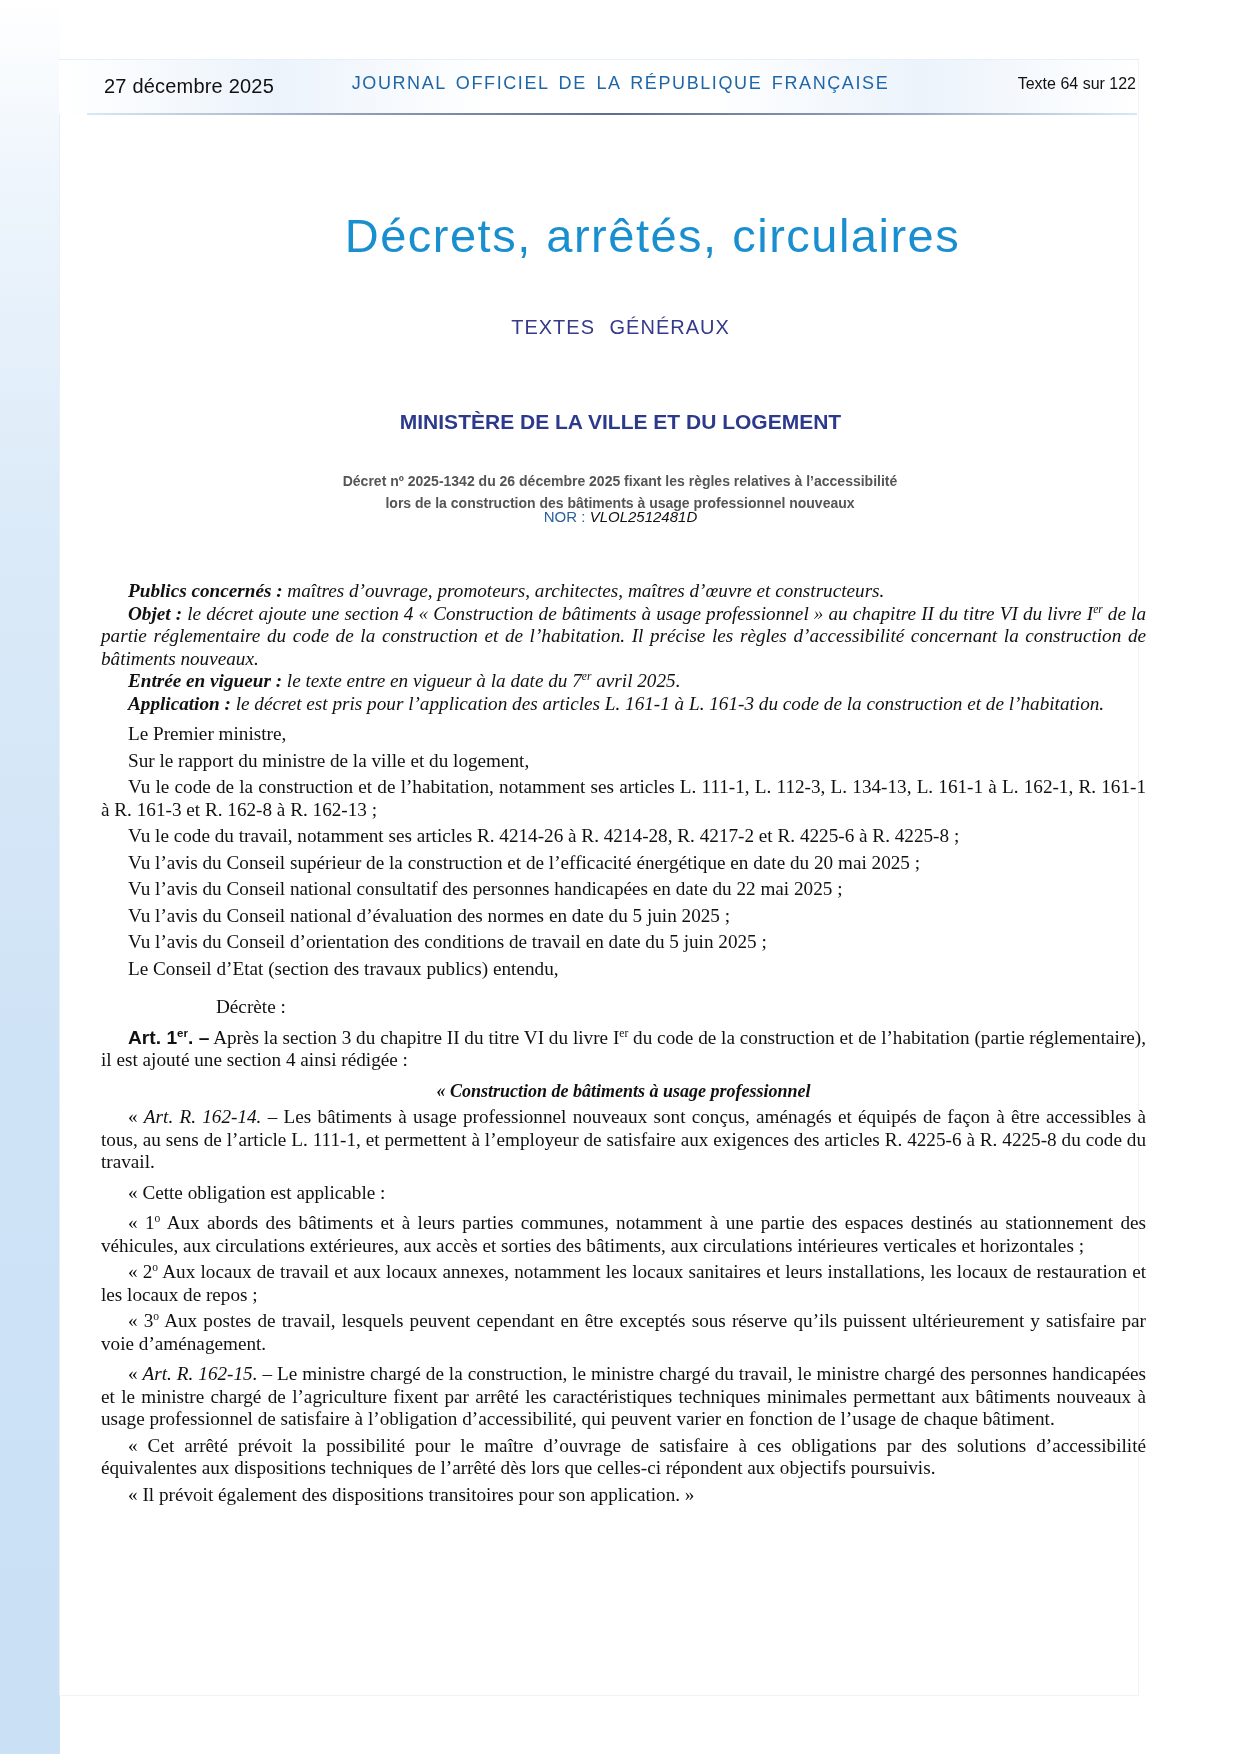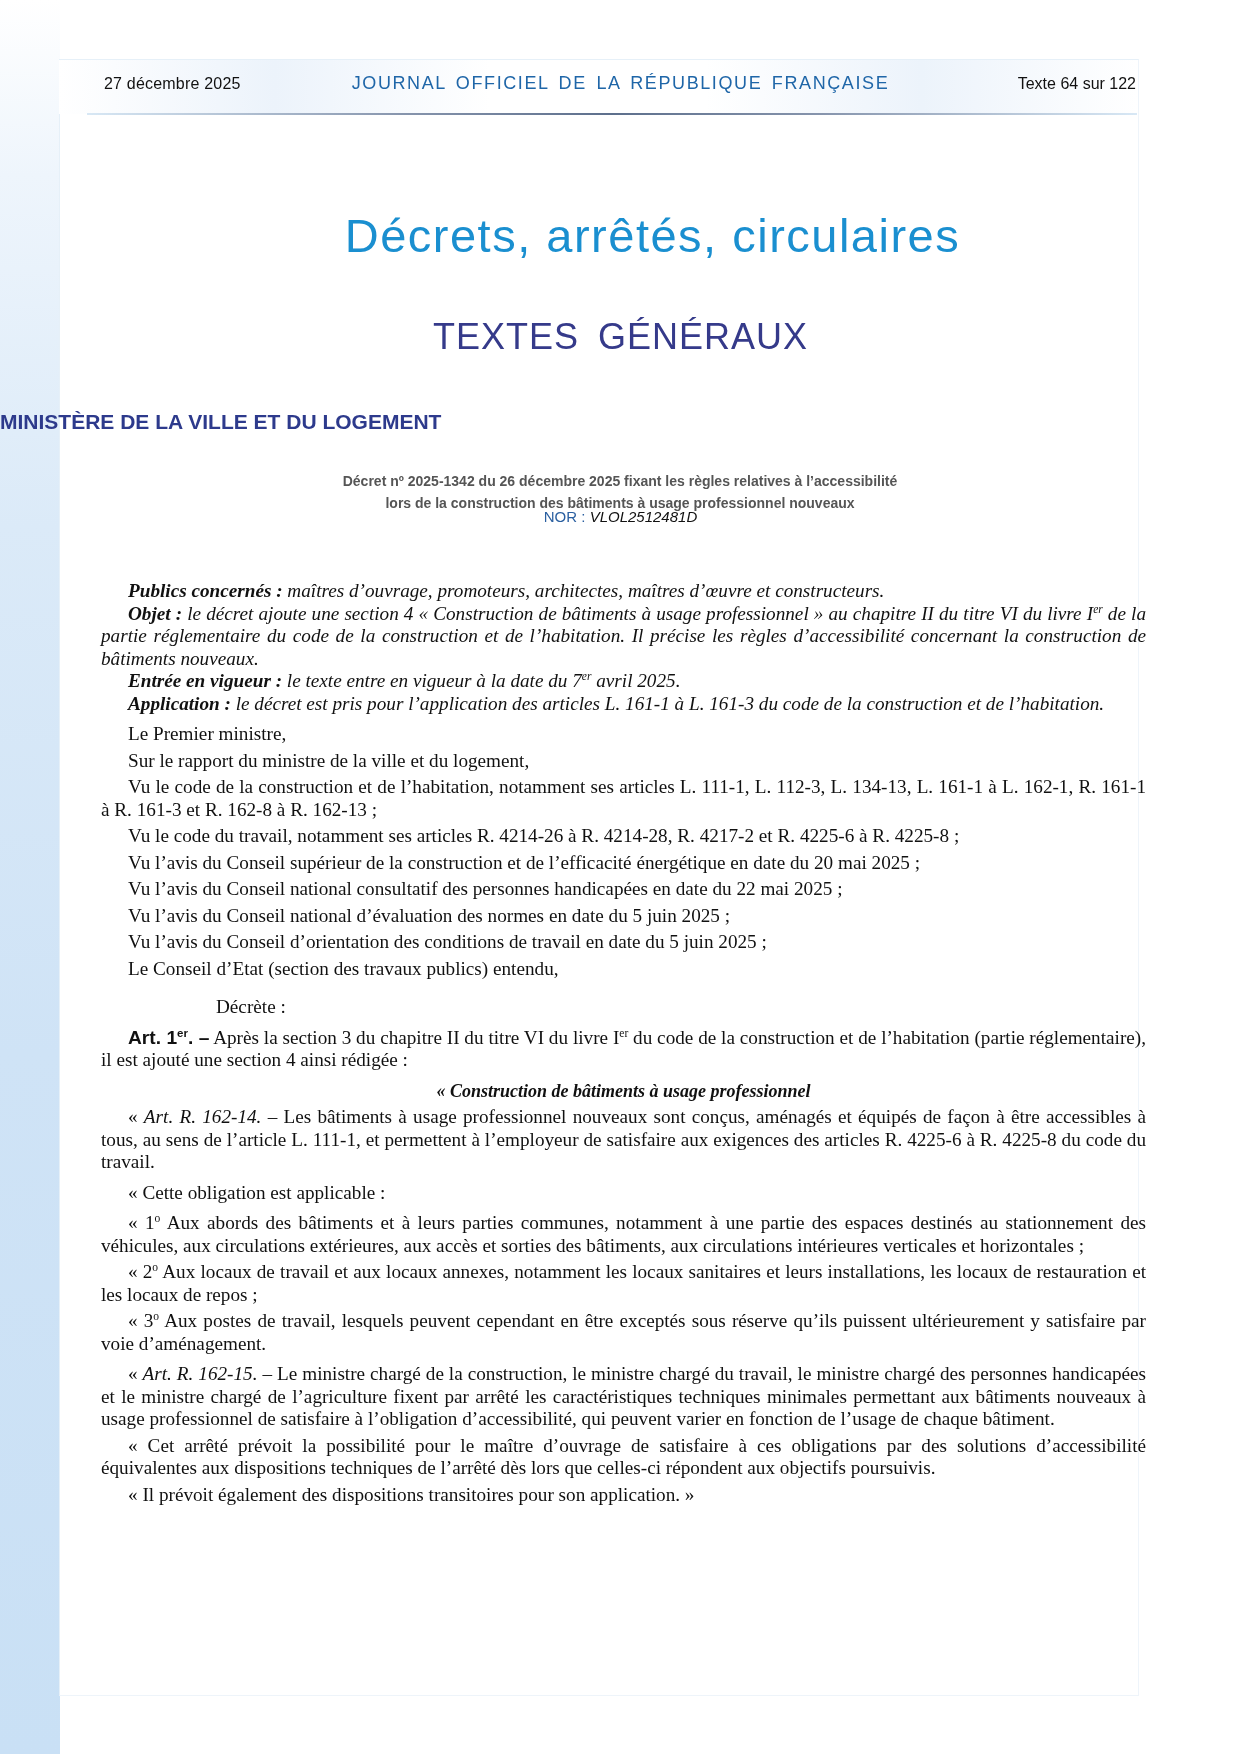--- a/index.html
+++ b/index.html
@@ -17,21 +17,21 @@
       position: absolute; left: 59px; top: 59px; width: 1078px; height: 1635px;
       border: 1px solid #e6f0f8; border-right-color: #eef4fa; border-bottom-color: #eef4fa;
       background: #fff;
     }
     .header {
       position: absolute; left: 59px; top: 60px; width: 1078px; height: 54px;
       background: linear-gradient(to right, #ffffff 0%, #ecf3fb 20%, #ffffff 40%, #ffffff 60%, #ecf3fb 80%, #ffffff 100%);
     }
     .header-date {
       position: absolute; left: 104px; top: 75px;
-      font-family: "Liberation Sans", sans-serif; font-size: 16px; color: #111;
+      font-family: "Liberation Sans", sans-serif; font-size: 20px; color: #111;
       letter-spacing: 0.2px;
     }
     .header-journal {
       position: absolute; left: 0; width: 1241px; top: 73px; text-align: center;
       font-family: "Liberation Sans", sans-serif; font-size: 18px; color: #1f66a8;
       letter-spacing: 1.6px; word-spacing: 3px;
     }
     .header-page {
       position: absolute; right: 105px; top: 75px;
       font-family: "Liberation Sans", sans-serif; font-size: 16px; color: #111;
@@ -41,25 +41,25 @@
       background: linear-gradient(to right, #d8e8f5 0%, #8795ad 30%, #5d6f8c 50%, #8795ad 70%, #d8e8f5 100%);
     }
     .main-title {
       position: absolute; left: 0; width: 1241px; top: 208px; text-align: center;
       font-family: "Liberation Sans", sans-serif; font-size: 47px; color: #1a8fd0;
       letter-spacing: 1.5px;
       padding-left: 32px;
     }
     .section-title {
       position: absolute; left: 0; width: 1241px; top: 316px; text-align: center;
-      font-family: "Liberation Sans", sans-serif; font-size: 36px; color: #353a8a;
+      font-family: "Liberation Sans", sans-serif; font-size: 20px; color: #353a8a;
       letter-spacing: 1px; word-spacing: 8px;
     }
     .ministry {
-      position: absolute; left: 0; width: 1241px; top: 410px; 
+      position: absolute; left: 0; width: 1241px; top: 410px; text-align: center;
       font-family: "Liberation Sans", sans-serif; font-weight: bold; font-size: 21px; color: #2d3a8c;
     }
     .decree-title {
       position: absolute; left: 150px; width: 940px; top: 470px; text-align: center;
       font-family: "Liberation Sans", sans-serif; font-weight: bold; font-size: 14px; color: #555;
       line-height: 22px;
     }
     .nor {
       position: absolute; left: 0; width: 1241px; top: 508px; text-align: center;
       font-family: "Liberation Sans", sans-serif; font-size: 15px;

